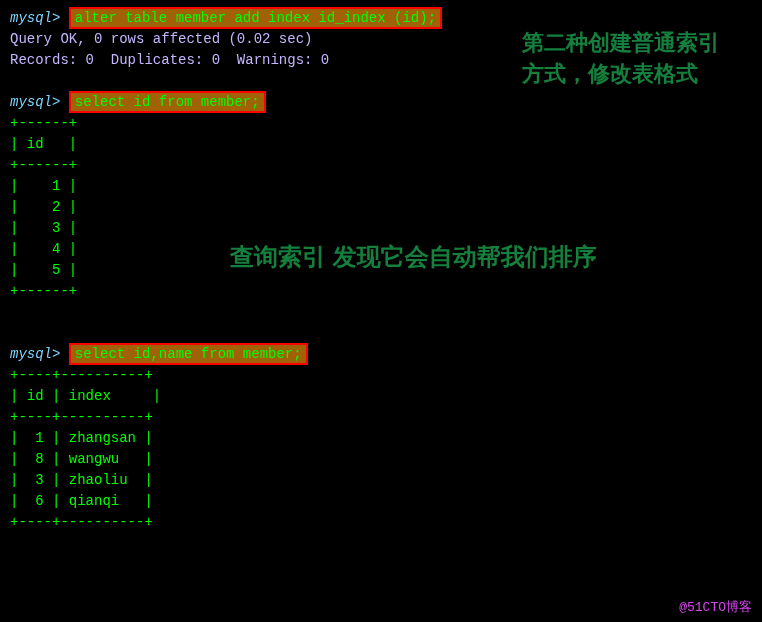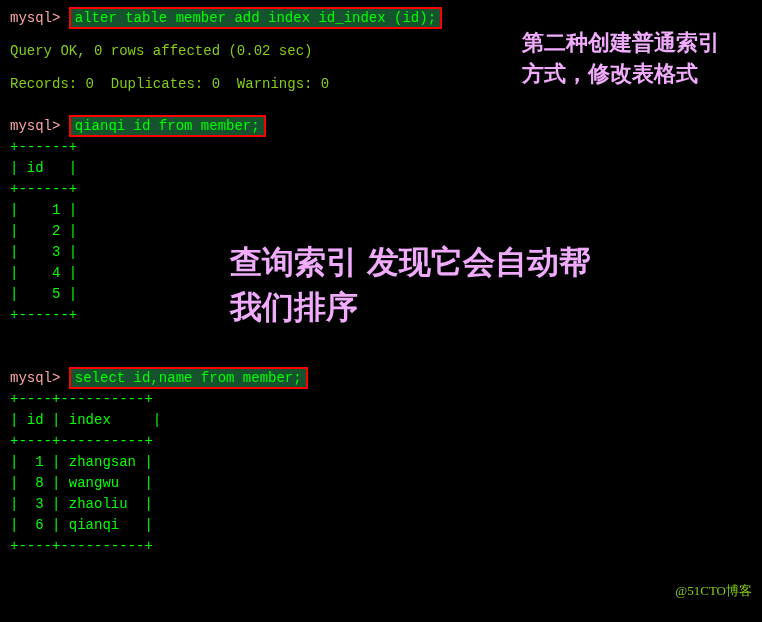--- a/index.html
+++ b/index.html
@@ -16,77 +16,77 @@
     .terminal {
       padding: 8px 10px;
       line-height: 1.5;
     }
     .line {
       display: block;
       white-space: pre;
     }
     .cmd-box {
       display: inline;
-      background-color: #14532d;
+      background-color: #a16207;
       border: 2px solid #ff0000;
       padding: 1px 4px;
       color: #00ff00;
     }
     .table-border {
       color: #00ff00;
     }
     .annotation {
       position: absolute;
-      color: #f0abfc;
+      color: #15803d;
       font-family: 'SimHei', 'Microsoft YaHei', sans-serif;
       font-size: 22px;
       font-weight: bold;
       line-height: 1.4;
     }
     .annotation1 {
       top: 28px;
       right: 20px;
       width: 220px;
     }
     .annotation2 {
       top: 240px;
       left: 230px;
       width: 380px;
-      font-size: 32px;
+      font-size: 24px;
     }
     .watermark {
       position: absolute;
-      bottom: 22px;
+      bottom: 6px;
       right: 10px;
-      color: #84cc16;
+      color: #d946ef;
       font-size: 13px;
-      font-family: Liberation Serif, serif;
+      font-family: Liberation Mono, monospace;
     }
     .mysql-prompt {
-      color: #fca5a5;
+      color: #7dd3fc;
+      font-style: italic;
     }
     .info-line {
-      color: #84cc16;
-      margin-top: 12px;
+      color: #c4b5fd;
     }
   </style>
 </head>
 <body>
 
 <div class="terminal">
 
   <span class="line"><span class="mysql-prompt">mysql&gt; </span><span class="cmd-box">alter table member add index id_index (id);</span></span>
 
   <span class="line info-line">Query OK, 0 rows affected (0.02 sec)</span>
 
   <span class="line info-line">Records: 0  Duplicates: 0  Warnings: 0</span>
 
   <span class="line"> </span>
 
-  <span class="line"><span class="mysql-prompt">mysql&gt; </span><span class="cmd-box">qianqi id from member;</span></span>
+  <span class="line"><span class="mysql-prompt">mysql&gt; </span><span class="cmd-box">select id from member;</span></span>
 
   <span class="line table-border">+------+</span>
   <span class="line">| id   |</span>
   <span class="line table-border">+------+</span>
   <span class="line">|    1 |</span>
   <span class="line">|    2 |</span>
   <span class="line">|    3 |</span>
   <span class="line">|    4 |</span>
   <span class="line">|    5 |</span>
   <span class="line table-border">+------+</span>

